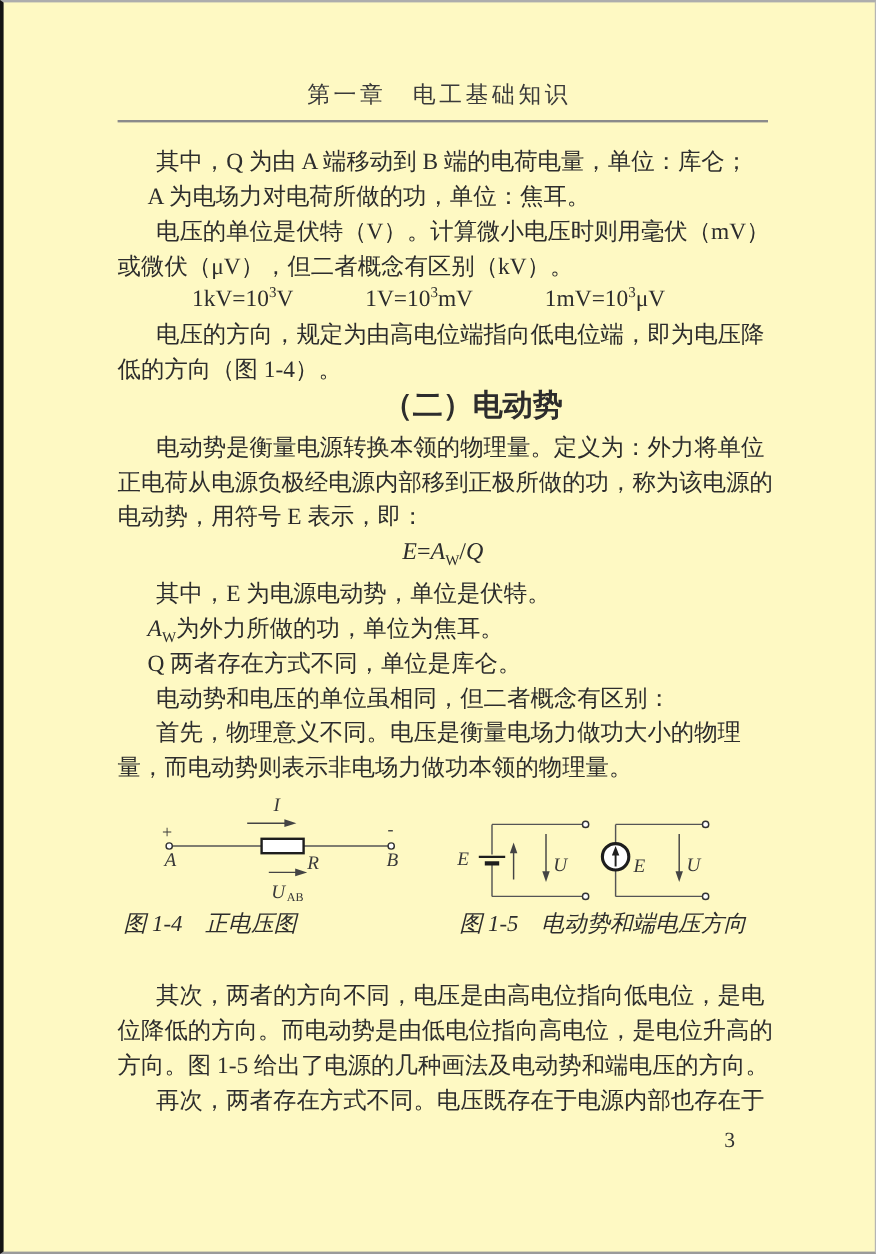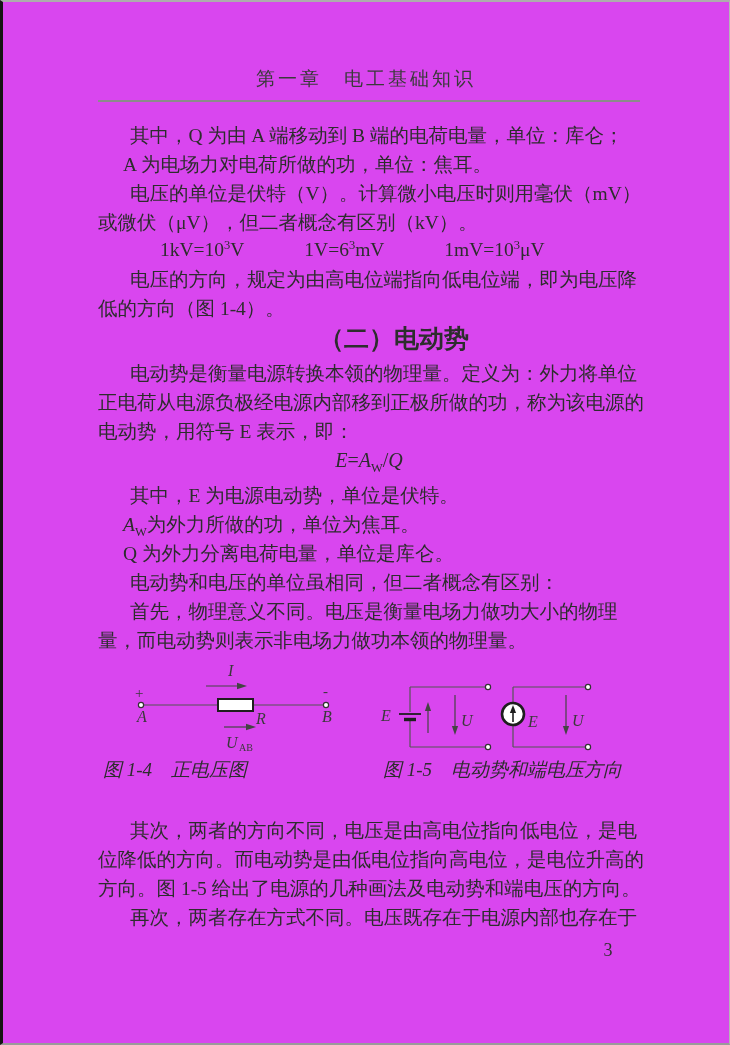--- a/index.html
+++ b/index.html
@@ -1,20 +1,20 @@
 <!DOCTYPE html>
 <html><head>
 <meta charset="utf-8">
 <style>
   html,body{margin:0;padding:0;background:#e8e8e8;}
   .page{
     position:relative;
     width:730px;height:1045px;
     box-sizing:border-box;
-    background:#d946ef;
+    background:#fef9c3;
     border-left:3px solid #141414;
     border-top:2px solid #adadad;
     border-right:1px solid #b5b5b5;
     border-bottom:2px solid #9a9a9a;
     font-family:"Liberation Serif","DejaVu Serif",serif;
     color:#2d2d2d;
     overflow:hidden;
   }
   .chapter-header{
     position:absolute;top:64px;left:0;width:100%;
@@ -51,21 +51,21 @@
 
   <div class="blk" style="top:119px;">
     <div class="tline ind">其中，Q 为由 A 端移动到 B 端的电荷电量，单位：库仑；</div>
     <div class="tline ind-sm">A 为电场力对电荷所做的功，单位：焦耳。</div>
     <div class="tline ind">电压的单位是伏特（V）。计算微小电压时则用毫伏（mV）</div>
     <div class="tline">或微伏（μV），但二者概念有区别（kV）。</div>
   </div>
 
   <div class="formula-row" style="top:233px;">
     <span class="uf"><span>1kV=10</span><sup>3</sup><span>V</span></span>
-    <span class="uf"><span>1V=6</span><sup>3</sup><span>mV</span></span>
+    <span class="uf"><span>1V=10</span><sup>3</sup><span>mV</span></span>
     <span class="uf"><span>1mV=10</span><sup>3</sup><span>μV</span></span>
   </div>
 
   <div class="blk" style="top:263px;">
     <div class="tline ind">电压的方向，规定为由高电位端指向低电位端，即为电压降</div>
     <div class="tline">低的方向（图 1-4）。</div>
   </div>
 
   <div class="blk" style="top:322px;">
     <div class="tline ind heading">（二）电动势</div>
@@ -77,21 +77,21 @@
     <div class="tline">电动势，用符号 E 表示，即：</div>
   </div>
 
   <div class="formula-center" style="top:444px;">
     <span class="it">E</span><span>=</span><span class="it">A</span><sub>W</sub><span>/</span><span class="it">Q</span>
   </div>
 
   <div class="blk" style="top:479px;">
     <div class="tline ind">其中，E 为电源电动势，单位是伏特。</div>
     <div class="tline ind-sm"><span class="it">A</span><sub>W</sub><span>为外力所做的功，单位为焦耳。</span></div>
-    <div class="tline ind-sm">Q 为外力分离电荷电量，单位是库仑。</div>
+    <div class="tline ind-sm">Q 两者存在方式不同，单位是库仑。</div>
     <div class="tline ind">电动势和电压的单位虽相同，但二者概念有区别：</div>
   </div>
 
   <div class="blk" style="top:595px;">
     <div class="tline ind">首先，物理意义不同。电压是衡量电场力做功大小的物理</div>
     <div class="tline">量，而电动势则表示非电场力做功本领的物理量。</div>
   </div>
 
   <svg class="fig-svg" style="left:115px;top:658px;" width="230" height="95" viewBox="0 0 230 95">
 

